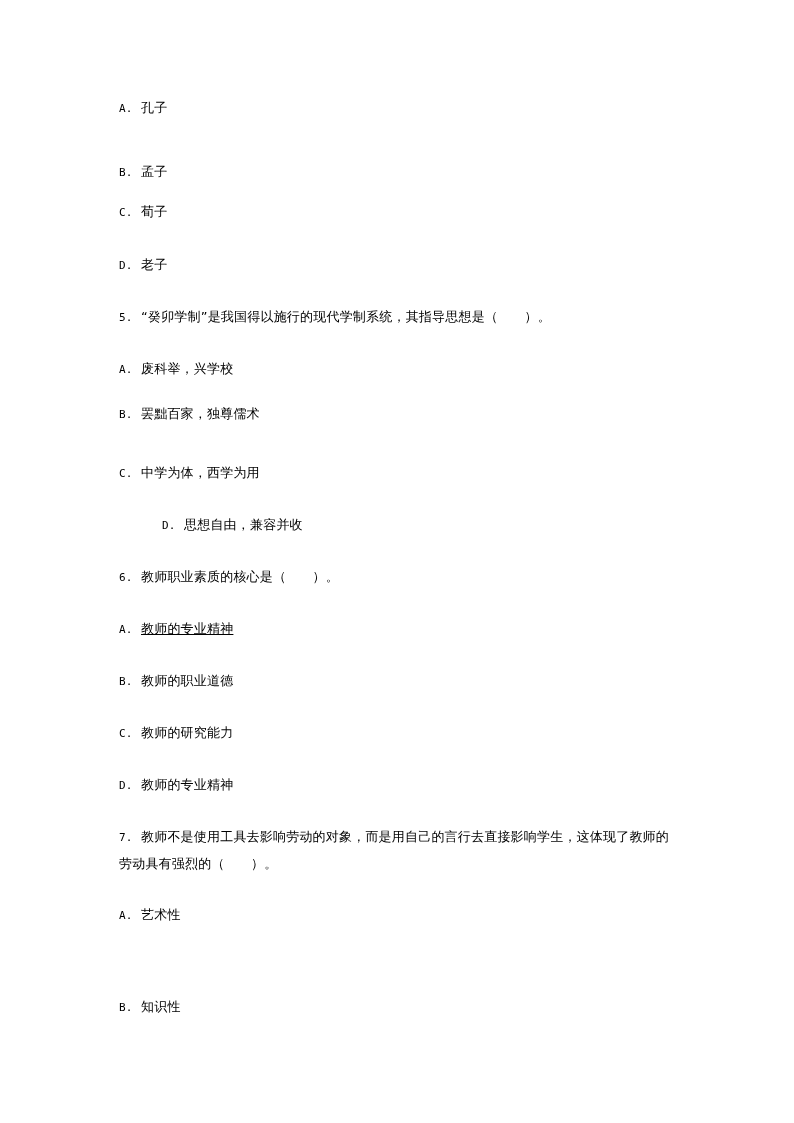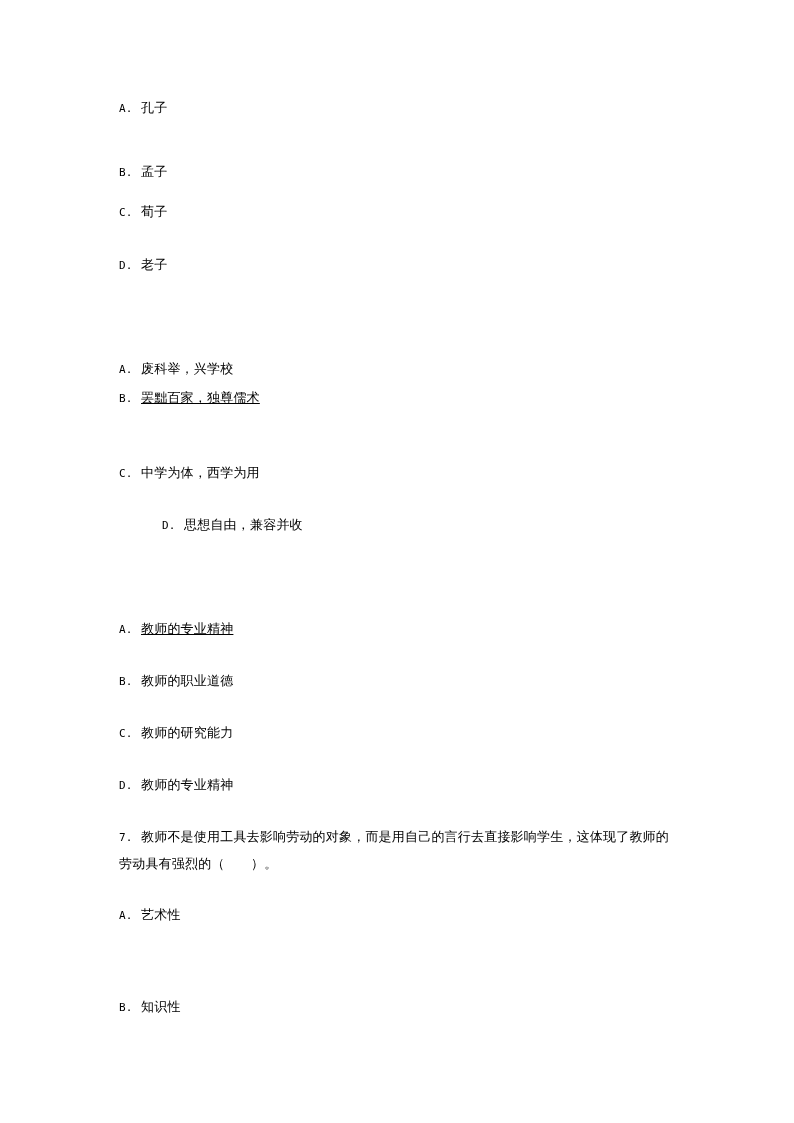--- a/index.html
+++ b/index.html
@@ -64,33 +64,39 @@
   <div class="line" style="top:152px;margin-top:12px;">
     <span class="label">B.</span><span>孟子</span>
   </div>
   <div class="line" style="top:204px;">
     <span class="label">C.</span><span>荀子</span>
   </div>
   <div class="line" style="top:257px;">
     <span class="label">D.</span><span>老子</span>
   </div>
 
+  <div class="line" style="top:309px;">
+    <span class="qnum">5.</span><span>“癸卯学制”是我国得以施行的现代学制系统，其指导思想是（　　）。</span>
+  </div>
   <div class="line" style="top:361px;">
     <span class="label">A.</span><span>废科举，兴学校</span>
   </div>
-  <div class="line" style="top:390px;text-decoration:underline;">
+  <div class="line" style="top:406px;">
     <span class="label">B.</span><span>罢黜百家，独尊儒术</span>
   </div>
   <div class="line" style="top:465px;">
     <span class="label">C.</span><span>中学为体，西学为用</span>
   </div>
   <div class="line" style="top:517px;margin-left:43px;">
     <span class="label">D.</span><span>思想自由，兼容并收</span>
   </div>
 
+  <div class="line" style="top:569px;">
+    <span class="qnum">6.</span><span>教师职业素质的核心是（　　）。</span>
+  </div>
   <div class="line" style="top:621px;text-decoration:underline;">
     <span class="label">A.</span><span>教师的专业精神</span>
   </div>
   <div class="line" style="top:673px;">
     <span class="label">B.</span><span>教师的职业道德</span>
   </div>
   <div class="line" style="top:725px;">
     <span class="label">C.</span><span>教师的研究能力</span>
   </div>
   <div class="line" style="top:777px;">

